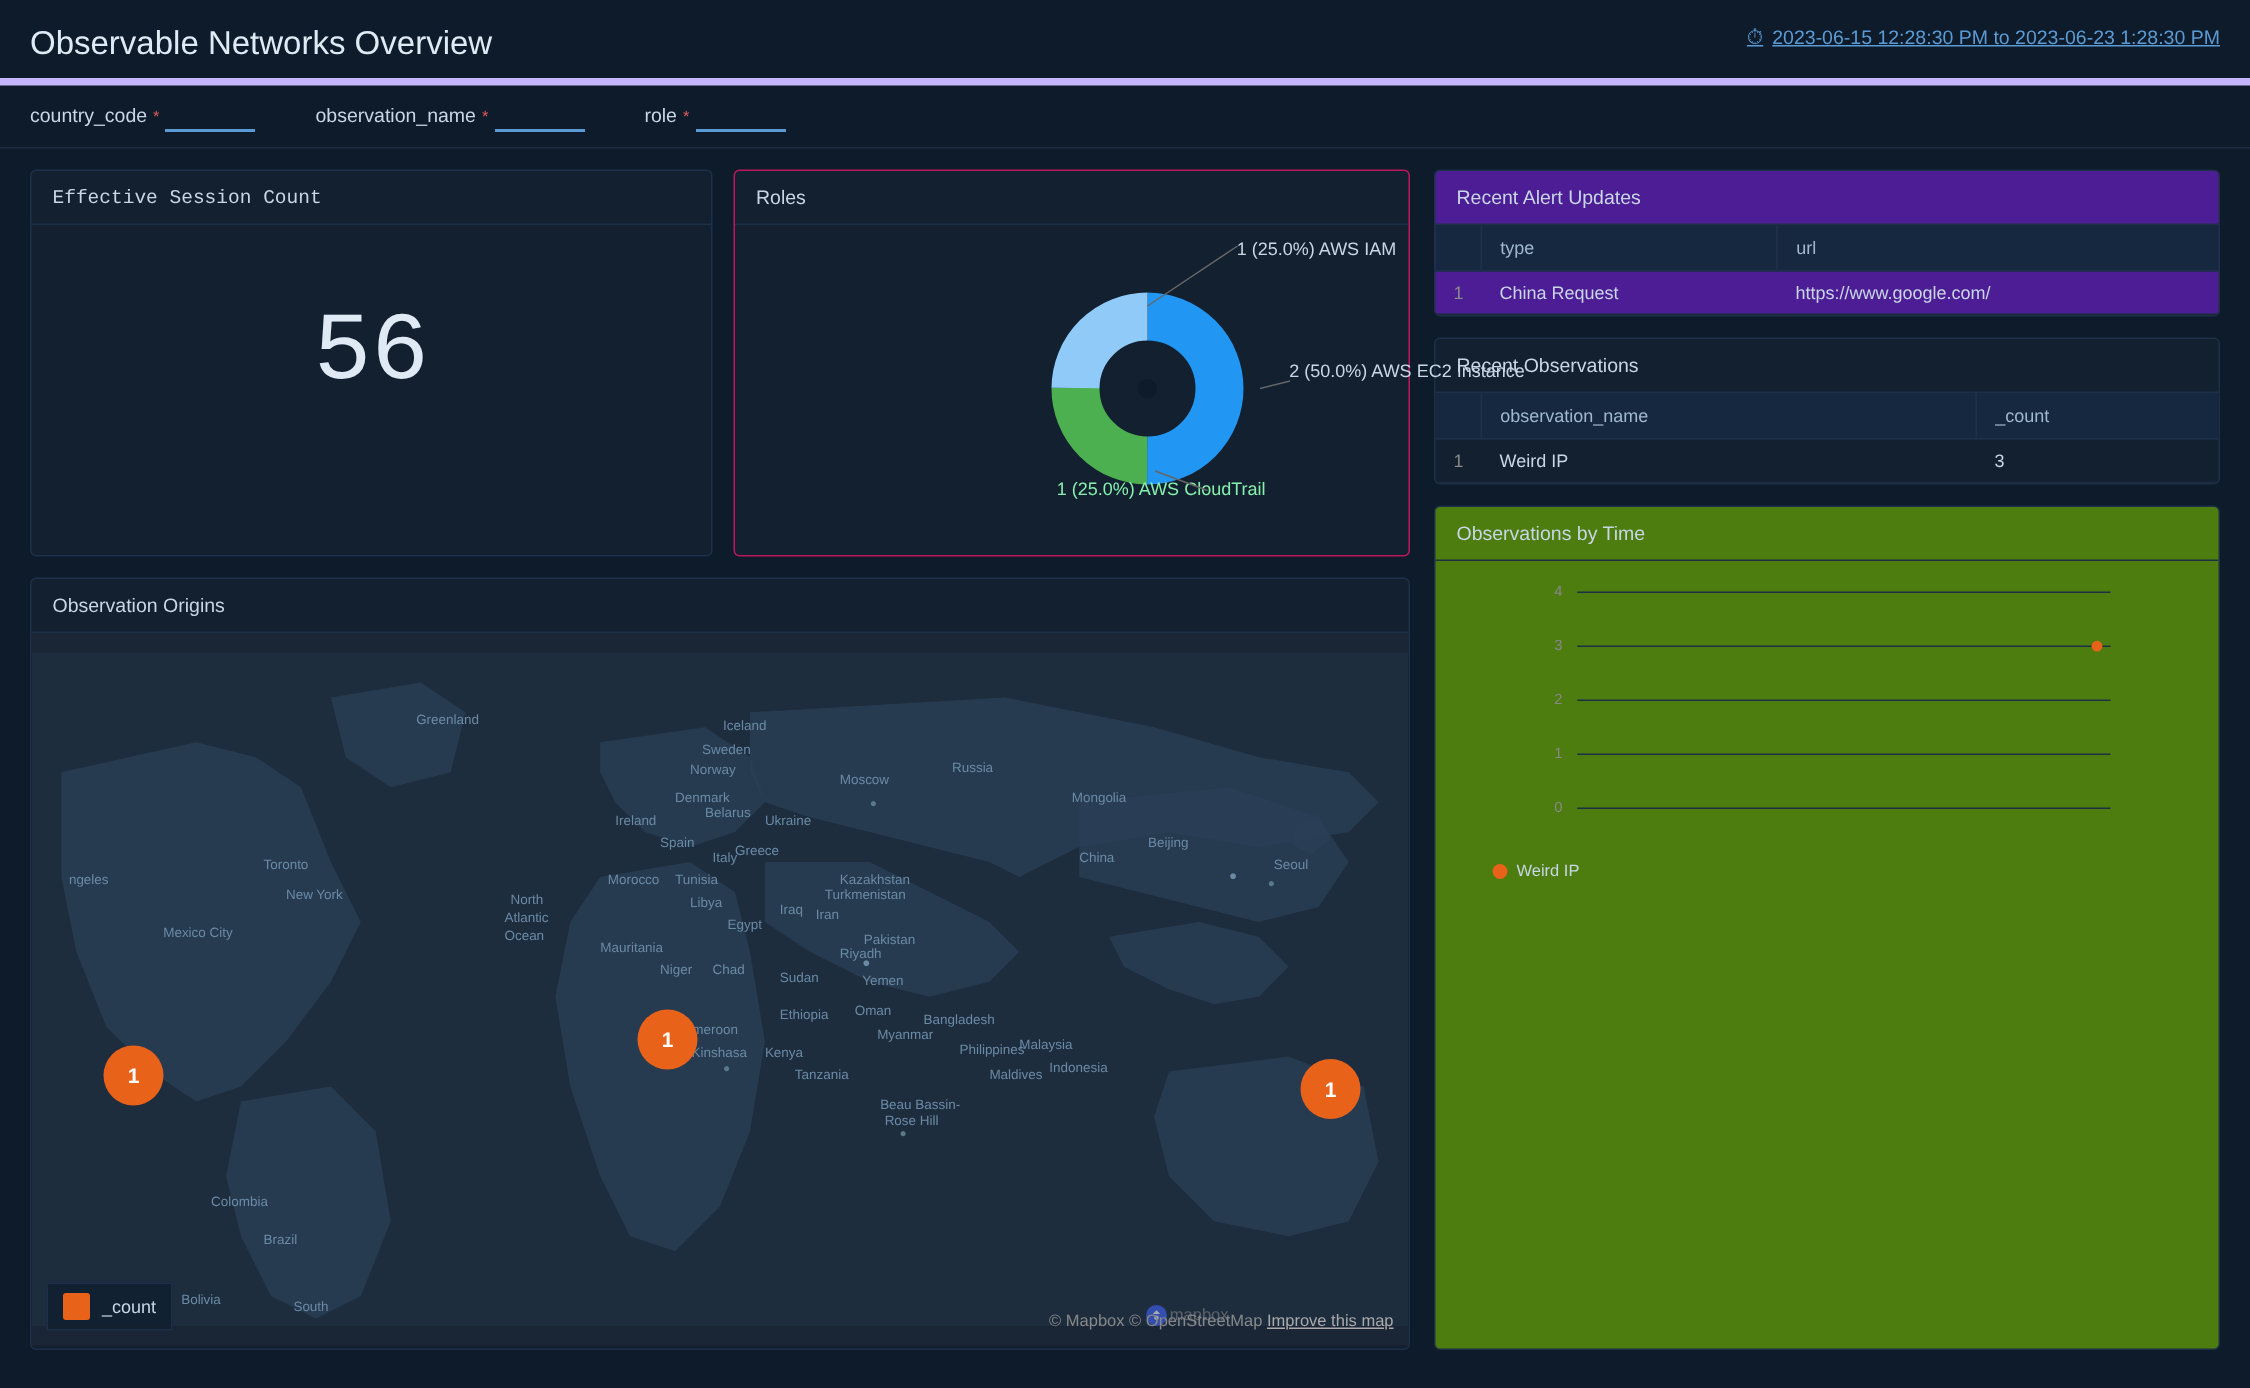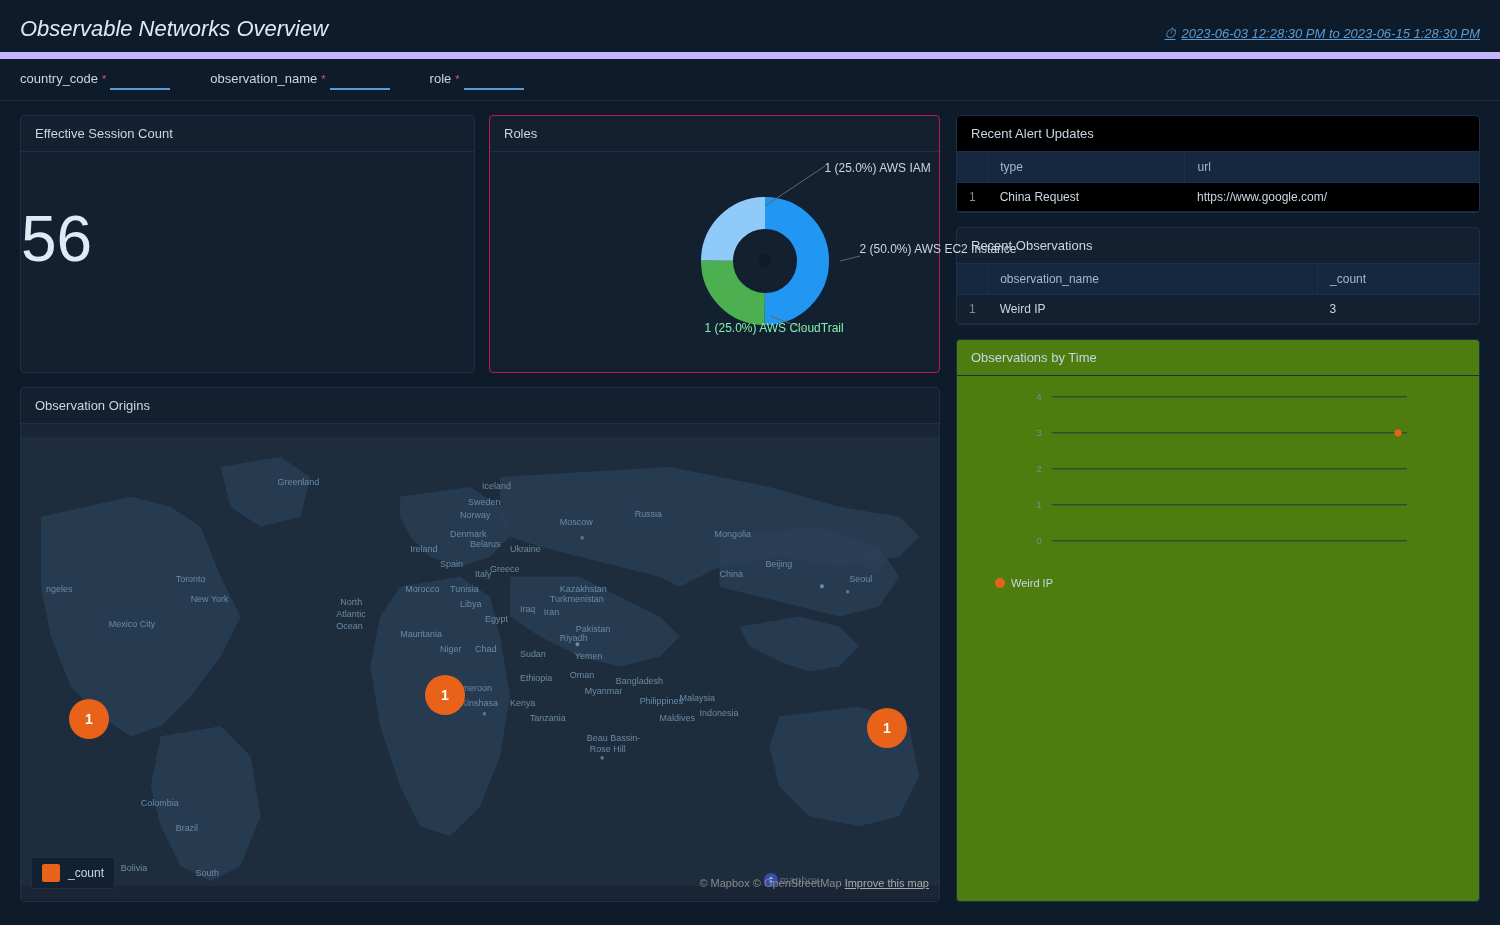--- a/index.html
+++ b/index.html
@@ -9,24 +9,23 @@
       font-family: 'Segoe UI', Arial, sans-serif;
       font-size: 13px;
       min-height: 925px;
       width: 1500px;
       overflow: hidden;
     }
 
     .header {
       display: flex;
       justify-content: space-between;
-      align-items: flex-end;
+      align-items: flex-start;
       padding: 16px 20px 10px 20px;
-      border-bottom: 7px solid #c4b5fd;
-      font-style: italic;
+      border-bottom: 5px solid #c4b5fd;
     }
 
     .header-title {
       font-size: 22px;
       font-weight: 400;
       color: #e0eaf5;
     }
 
     .header-time {
       display: flex;
@@ -115,26 +114,28 @@
     .top-panels {
       display: flex;
       gap: 14px;
     }
 
     .session-panel {
       flex: 0 0 455px;
       background-color: #122030;
       border: 1px solid #1e3048;
       border-radius: 4px;
+      font-family: Liberation Mono, monospace;
     }
 
     .session-number {
       font-size: 64px;
       font-weight: 300;
       color: #e0eaf5;
+      text-align: center;
       padding: 50px 0 60px 0;
     }
 
     .roles-panel {
       flex: 1;
       background-color: #122030;
       border: 1px solid #be185d;
       border-radius: 4px;
     }
 
@@ -219,21 +220,21 @@
     }
 
     .improve-map {
       color: #aaa;
       text-decoration: underline;
       cursor: pointer;
     }
 
     
     .recent-alerts-panel {
-      background-color: #000000;
+      background-color: #4c1d95;
       border: 1px solid #1e3048;
       border-radius: 4px;
     }
 
     .table-container {
       width: 100%;
     }
 
     .data-table {
       width: 100%;
@@ -310,21 +311,21 @@
       color: #c8d6e5;
     }
   </style>
 </head>
 <body>
 
 <div class="header">
   <h1 class="header-title">Observable Networks Overview</h1>
   <div class="header-time">
     <span class="clock-icon">⏱</span>
-    <span>2023-06-03 12:28:30 PM to 2023-06-15 1:28:30 PM</span>
+    <span>2023-06-15 12:28:30 PM to 2023-06-23 1:28:30 PM</span>
   </div>
 </div>
 
 <div class="filters">
   <div class="filter-field">
     <span class="filter-label">country_code</span>
     <span class="filter-asterisk">*</span>
     <input class="filter-input" type="text" value="" style="">
   </div>
   <div class="filter-field">

